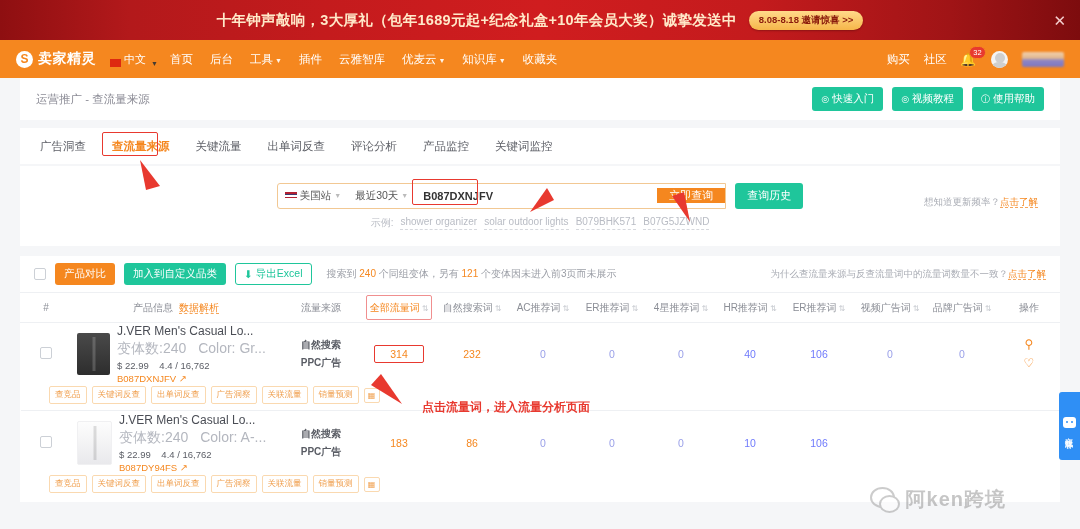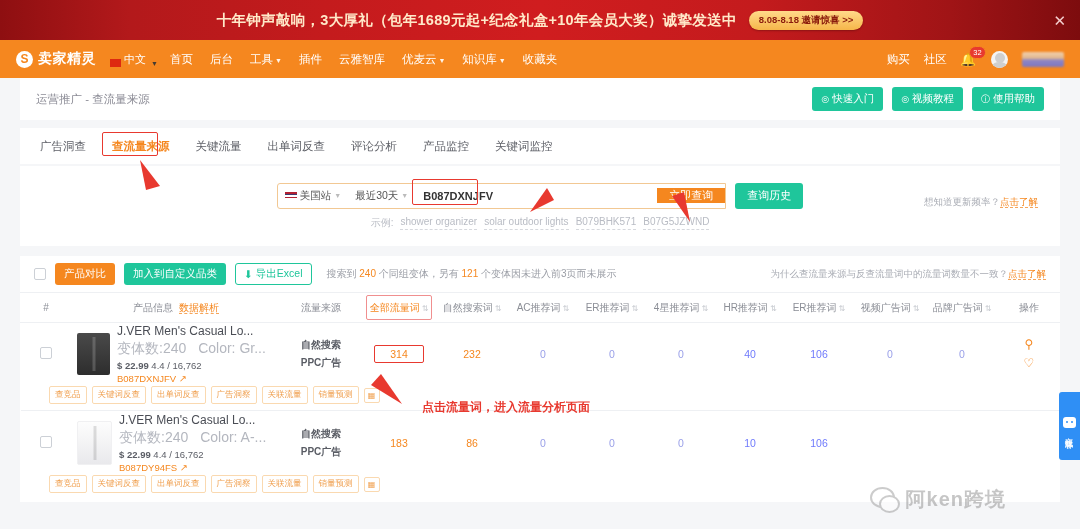--- a/index.html
+++ b/index.html
@@ -162,21 +162,21 @@
   .thumb.white{background:linear-gradient(180deg,#fdfdfd,#e9e9ec);border:1px solid #f0f0f2;}
   .thumb:after{
     content:"";position:absolute;left:50%;top:4px;transform:translateX(-50%);
     width:3px;height:34px;background:rgba(255,255,255,.18);
   }
   .thumb.white:after{background:rgba(0,0,0,.12);}
   .p-title{font-size:12px;color:#4a4d55;white-space:nowrap;overflow:hidden;}
   .p-meta{font-size:14px;color:#b4b7bf;margin-top:2px;}
   .p-meta span{margin-right:8px;}
   .p-price{font-size:9.5px;color:#5a5d65;margin-top:2px;}
-  .p-price b{font-weight:bold;}
+  .p-price b{font-weight:normal;margin-right:8px;}
   .p-asin{font-size:9.5px;color:#f5871f;margin-top:2px;}
   .src-cell{font-size:10px;color:#5a5d65;line-height:1.85;text-align:center;font-weight:bold;}
   .val-hl{position:relative;display:inline-block;padding:3px 16px;}
   .val-hl .box{position:absolute;left:0;top:0;right:0;bottom:0;border:1.3px solid #e8392f;border-radius:2px;}
   .op-cell{color:#f5871f;font-size:12px;line-height:1.55;}
   .tags-row{padding:0 0 6px 28px;display:flex;gap:5px;align-items:center;}
   .tag{
     font-size:8.5px;color:#f0a050;border:1px solid #fad9b0;border-radius:2px;
     padding:2px 5px;background:#fff;white-space:nowrap;cursor:pointer;filter:blur(.2px);
   }

